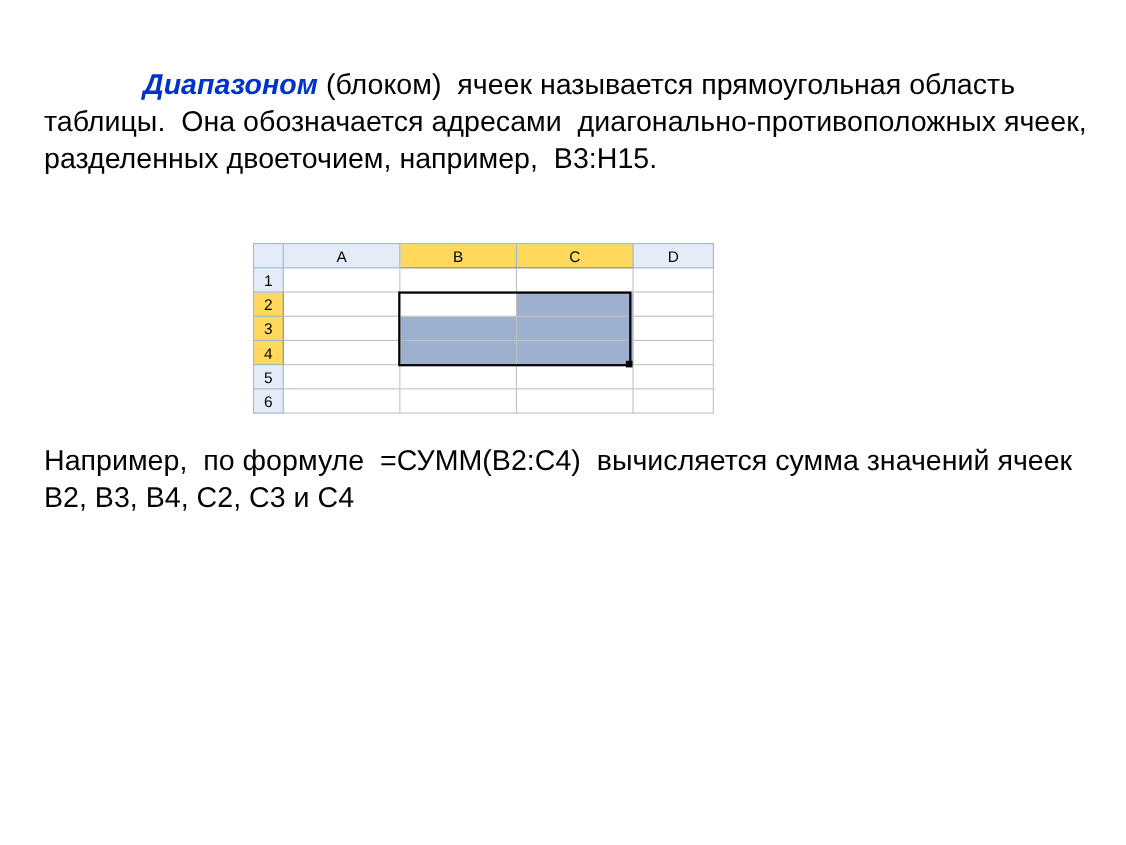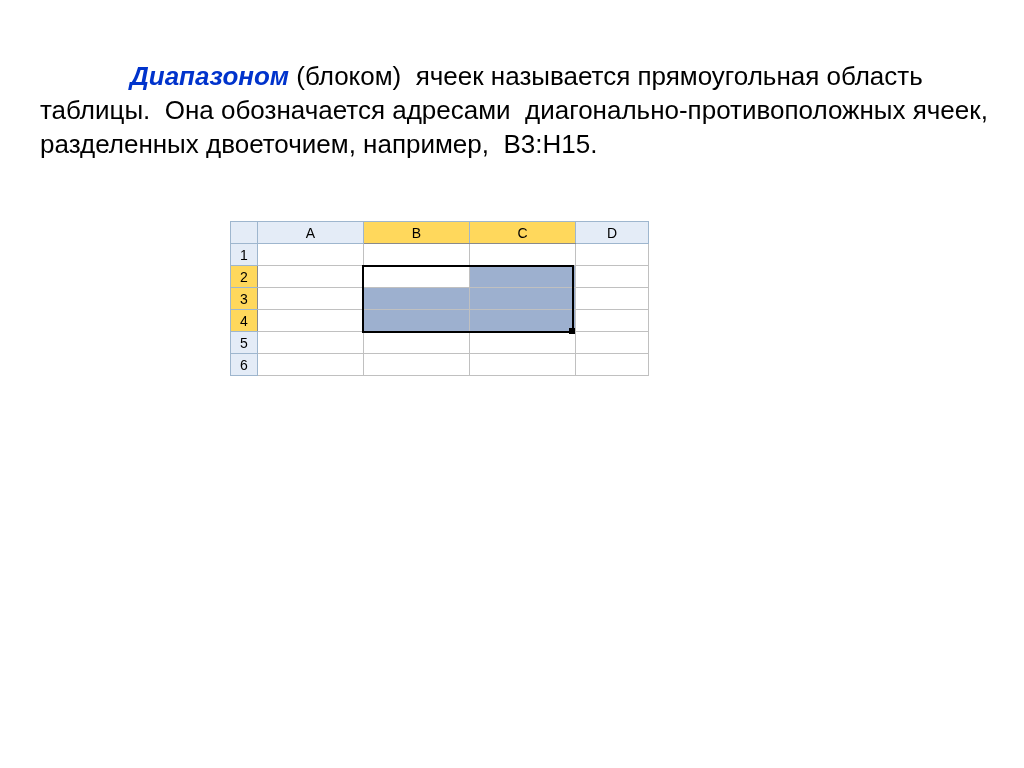--- a/index.html
+++ b/index.html
@@ -144,14 +144,15 @@
         <td class="cell c-a"></td>
         <td class="cell c-b"></td>
         <td class="cell c-c"></td>
         <td class="cell c-d"></td>
       </tr>
     </tbody>
       </table>
     <div id="selbox" class="sel-border" style="left: 132px; top: 44px; width: 212px; height: 68px;"></div>
   </div>
 
+  <p class="para">Например,&nbsp; по формуле&nbsp; =СУММ(B2:C4)&nbsp; вычисляется сумма значений ячеек B2, B3, B4, C2, C3 и C4</p>
 
 </div>
 
 </body></html>

